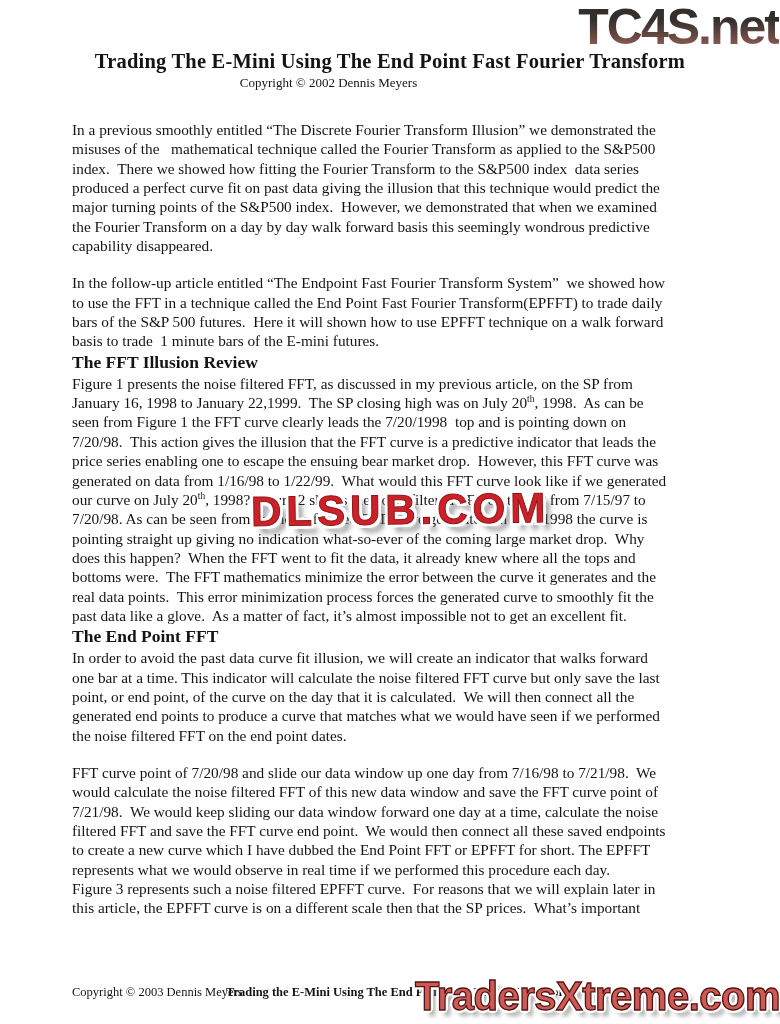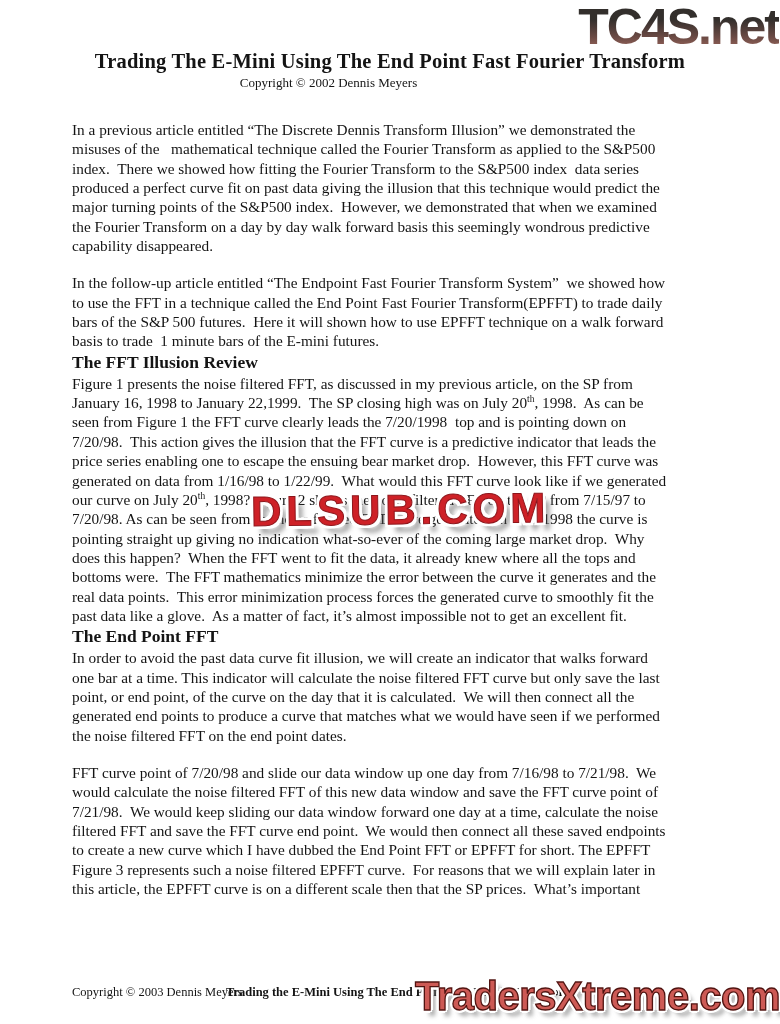--- a/index.html
+++ b/index.html
@@ -89,21 +89,21 @@
   }
 </style>
 </head>
 <body>
 
 <div class="title">Trading The E-Mini Using The End Point Fast Fourier Transform</div>
 <div class="subtitle">Copyright © 2002 Dennis Meyers</div>
 
 <div id="content">
     <div class="para">
-      <div class="line">In a previous article entitled “The Discrete Dennis Transform Illusion” we demonstrated the</div>
+      <div class="line">In a previous smoothly entitled “The Discrete Fourier Transform Illusion” we demonstrated the</div>
       <div class="line">misuses of the   mathematical technique called the Fourier Transform as applied to the S&amp;P500</div>
       <div class="line">index.  There we showed how fitting the Fourier Transform to the S&amp;P500 index  data series</div>
       <div class="line">produced a perfect curve fit on past data giving the illusion that this technique would predict the</div>
       <div class="line">major turning points of the S&amp;P500 index.  However, we demonstrated that when we examined</div>
       <div class="line">the Fourier Transform on a day by day walk forward basis this seemingly wondrous predictive</div>
       <div class="line">capability disappeared.</div>
     </div>
     <div class="para">
       <div class="line">In the follow-up article entitled “The Endpoint Fast Fourier Transform System”  we showed how</div>
       <div class="line">to use the FFT in a technique called the End Point Fast Fourier Transform(EPFFT) to trade daily</div>
@@ -133,20 +133,21 @@
       <div class="line">point, or end point, of the curve on the day that it is calculated.  We will then connect all the</div>
       <div class="line">generated end points to produce a curve that matches what we would have seen if we performed</div>
       <div class="line">the noise filtered FFT on the end point dates.</div>
     </div>
     <div class="para">
       <div class="line">FFT curve point of 7/20/98 and slide our data window up one day from 7/16/98 to 7/21/98.  We</div>
       <div class="line">would calculate the noise filtered FFT of this new data window and save the FFT curve point of</div>
       <div class="line">7/21/98.  We would keep sliding our data window forward one day at a time, calculate the noise</div>
       <div class="line">filtered FFT and save the FFT curve end point.  We would then connect all these saved endpoints</div>
       <div class="line">to create a new curve which I have dubbed the End Point FFT or EPFFT for short. The EPFFT</div>
+      <div class="line">represents what we would observe in real time if we performed this procedure each day.</div>
       <div class="line">Figure 3 represents such a noise filtered EPFFT curve.  For reasons that we will explain later in</div>
       <div class="line">this article, the EPFFT curve is on a different scale then that the SP prices.  What’s important</div>
     </div>
   </div>
 
 <div class="footer-left">Copyright © 2003 Dennis Meyers</div>
 <div class="footer-center">Trading the E-Mini Using The End Point Fast Fourier Transform</div>
 
 <div class="wm-top">TC4S.net</div>
 <div class="wm-mid">DLSUB.COM</div>

